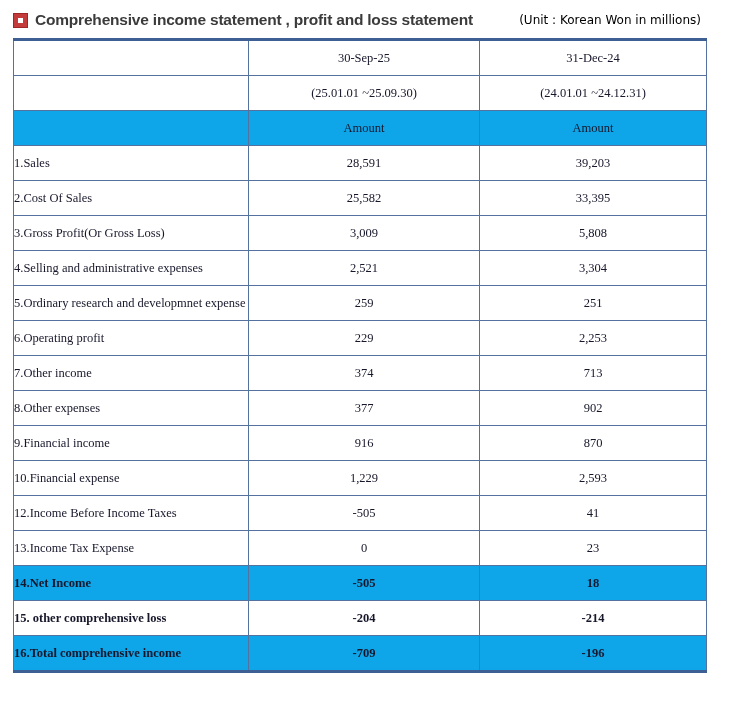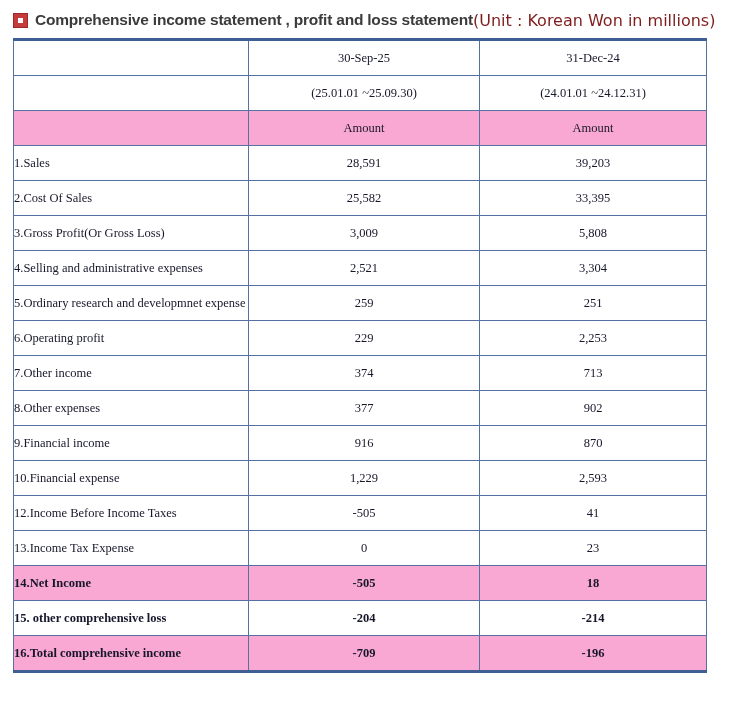--- a/index.html
+++ b/index.html
@@ -42,22 +42,22 @@
     font-family: "Liberation Sans", sans-serif;
     font-size: 15.5px;
     font-weight: bold;
     color: #3b3b3b;
     letter-spacing: -0.2px;
     flex: 1 1 auto;
     white-space: nowrap;
   }
   .unit-text {
     font-family: "DejaVu Sans", "Liberation Sans", sans-serif;
-    font-size: 16px;
-    color: #7f1d1d;
+    font-size: 12px;
+    color: #000000;
     flex: 0 0 auto;
     white-space: nowrap;
   }
   
   table.fin {
     border-collapse: collapse;
     table-layout: fixed;
     width: 693px;
     margin: 7px 16px 0 13px;
     border-top: 3px solid #3e5f94;
@@ -78,21 +78,21 @@
     white-space: nowrap;
   }
   td.lbl {
     text-align: left;
     padding-left: 3px;
   }
   td.val, th.val {
     text-align: center;
   }
   tr.shaded td, tr.shaded th {
-    background: #f9a8d4;
+    background: #0ea5e9;
   }
   tr.strong td {
     font-weight: bold;
   }
   th.colhead {
     font-weight: bold;
     text-align: center;
   }
   .bold {
     font-weight: bold;

